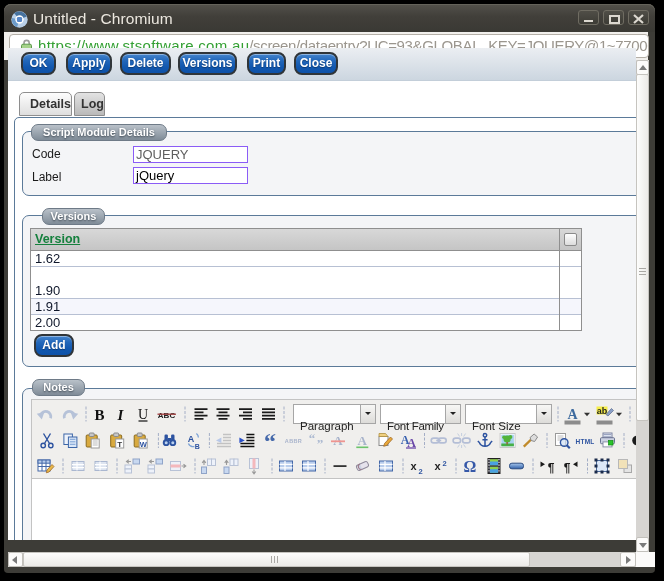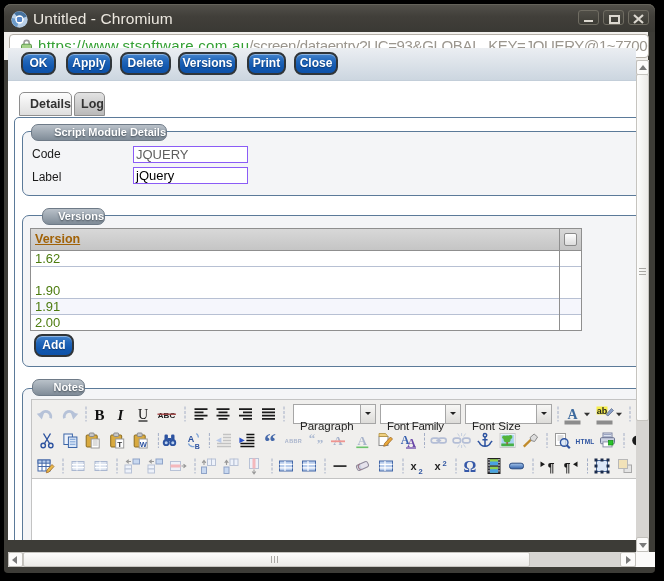--- a/index.html
+++ b/index.html
@@ -44,36 +44,36 @@
  box-shadow:inset 0 1px 0 rgba(255,255,255,.4);text-shadow:0 1px 1px rgba(0,0,0,.35);}
 
 .tab{position:absolute;top:44px;height:24px;border:1px solid #8e8e8e;border-radius:5px 5px 0 0;
  font-size:12.5px;font-weight:bold;color:#333;text-align:right;line-height:23px;box-sizing:border-box;}
 #tabd{left:11px;width:53px;background:linear-gradient(#fdfdfd,#dedede);z-index:3;}
 #tabl{left:66px;width:31px;background:linear-gradient(#e3e3e3,#b9b9b9);z-index:3;}
 #panel{left:6px;top:69px;width:640px;height:430px;border:1px solid #5b7a99;border-radius:5px 5px 0 0;background:#fff;}
 .fs{position:absolute;border:1px solid #5b7a99;border-radius:7px;background:#f4f5f7;}
 .legend{position:absolute;height:15px;border:1px solid #6e7a87;border-radius:7px;
  background:linear-gradient(#b9c1c9,#808c98);color:#fff;font-size:11px;font-weight:bold;
- text-align:right;line-height:15px;text-shadow:0 1px 2px rgba(40,50,60,.8);z-index:2;}
+ text-align:center;line-height:15px;text-shadow:0 1px 2px rgba(40,50,60,.8);z-index:2;}
 #fs1{left:14px;top:83px;width:640px;height:63px;}
 #lg1{left:23px;top:76px;width:134px;}
 #fs2{left:14px;top:167px;width:640px;height:150px;}
 #lg2{left:34px;top:160px;width:61px;}
 #fs3{left:14px;top:340px;width:640px;height:170px;border-radius:7px 7px 0 0;}
 #lg3{left:24px;top:331px;width:51px;}
 .flabel{position:absolute;font-size:12px;color:#1a1a1a;}
 .finput{position:absolute;width:109px;height:15px;border:1px solid #8b5cf6;background:#fff;
  font-size:13px;padding:0 2px;line-height:15px;}
 
 #vtable{left:22px;top:180px;width:550px;height:101px;border:1px solid #8f8f8f;background:#fff;}
 #vhead{position:absolute;left:0;top:0;width:550px;height:21px;background:linear-gradient(#d8d8d8,#c5c5c5);border-bottom:1px solid #8f8f8f;}
-#vhtext{position:absolute;left:4px;top:3px;font-size:12.5px;font-weight:bold;color:#a16207;text-decoration:underline;}
+#vhtext{position:absolute;left:4px;top:3px;font-size:12.5px;font-weight:bold;color:#15803d;text-decoration:underline;}
 .vrow{position:absolute;left:0;width:550px;height:15px;border-bottom:1px solid #b7c0d3;
- font-size:13px;line-height:15px;color:#4d7c0f;}
+ font-size:13px;line-height:15px;color:#0f172a;}
 .vlite{background:#f5f6fc;}
 #vsep{position:absolute;left:528px;top:0;width:1px;height:101px;background:#8f8f8f;z-index:5;}
 #vcheck{position:absolute;left:533px;top:4px;width:11px;height:11px;border:1px solid #8a8a8a;border-radius:2px;background:linear-gradient(#fefefe,#dcdcdc);}
 
 #mce{left:23px;top:351px;width:620px;height:141px;background:#f0efed;border:1px solid #c3c3c3;}
 #medit{position:absolute;left:0px;top:78px;width:620px;height:62px;background:#fff;border-top:1px solid #c3c3c3;}
 .dd{position:absolute;top:356px;height:18px;background:#fff;border:1px solid #a6a6a6;
  font-size:11.5px;color:#222;line-height:19px;}
 .ddt{position:absolute;left:6px;top:0;margin-top:12px;}
 .dda{position:absolute;right:0;top:0;width:14px;height:18px;border-left:1px solid #a6a6a6;

